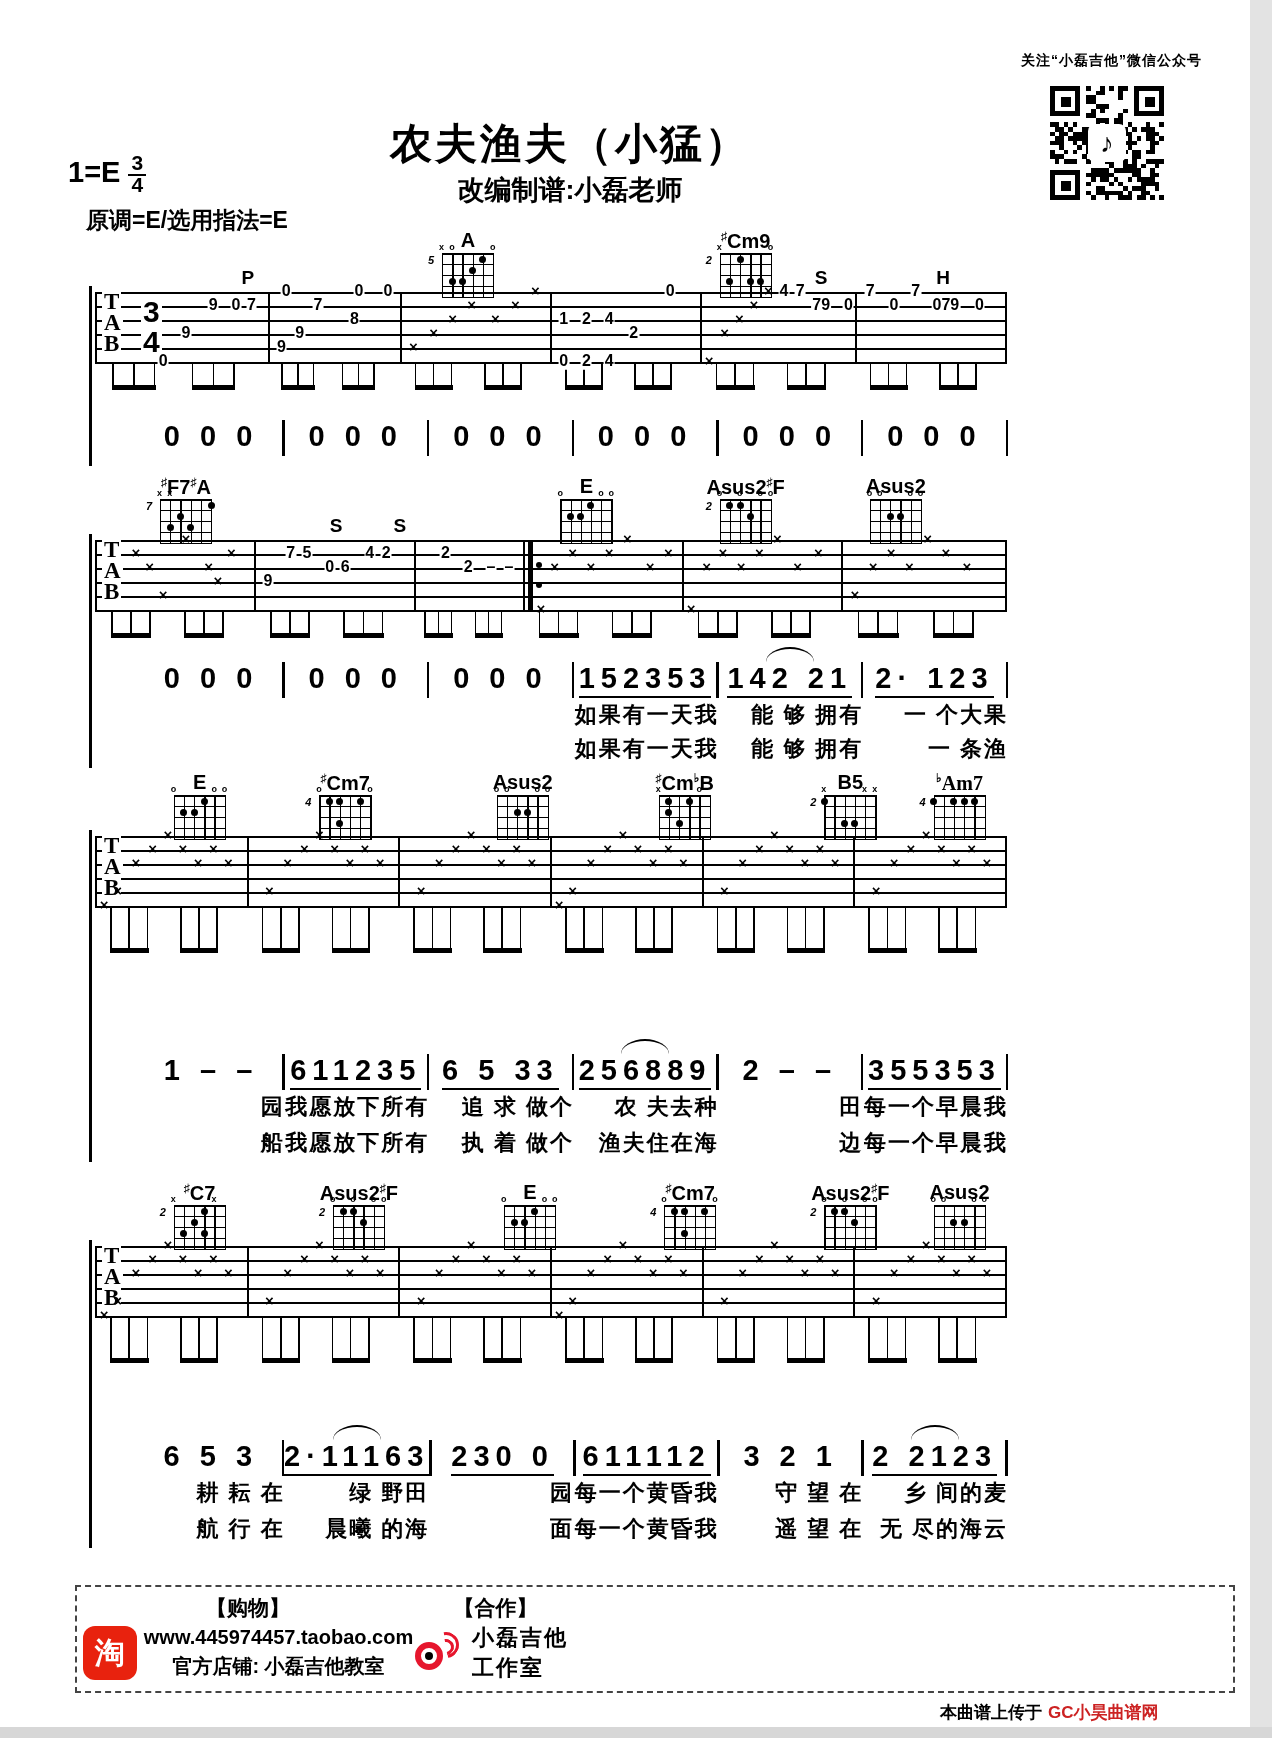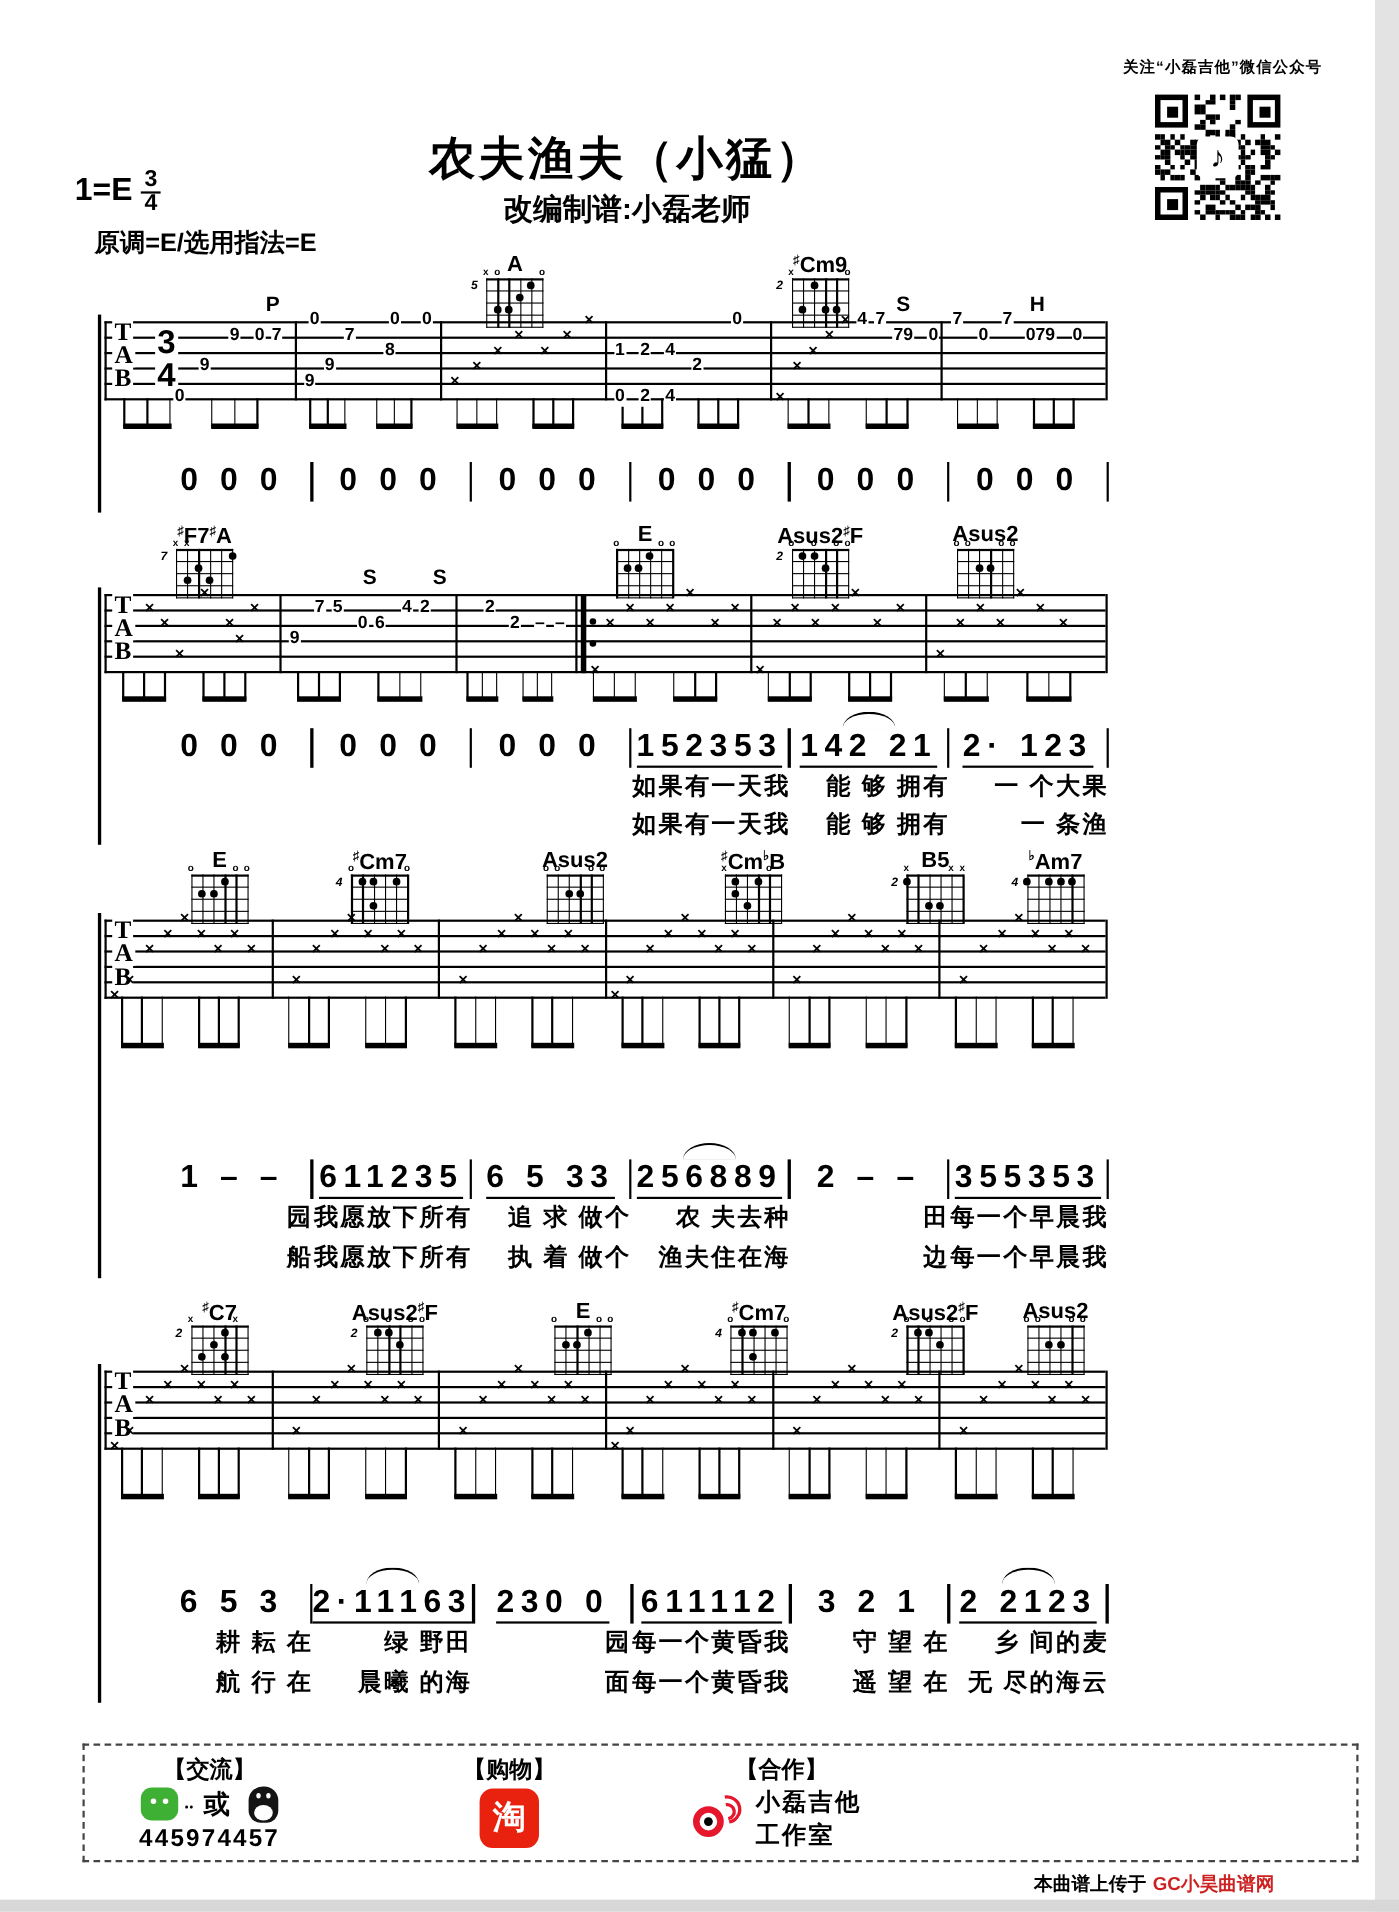--- a/index.html
+++ b/index.html
@@ -301,33 +301,28 @@
 
   <div class="abs title">农夫渔夫（小猛）</div>
   <div class="abs subtitle">改编制谱:小磊老师</div>
 
   <div class="abs keysig">
     <span>1=E</span><span class="frac"><span class="ftop">3</span><br><span>4</span></span>
   </div>
   <div class="abs tuning">原调=E/选用指法=E</div>
 
   <div class="footer">
-    <div class="fcol" style="width:215px">
-      <div class="fhead">【交流】</div>
-      <div class="frow">
-        <span class="wechat-icon"></span>
-        <span class="or-text">或</span>
-        <span class="qq-icon"></span>
-      </div>
-      <div class="fline">445974457</div>
-    </div>
     <div class="fcol" style="width:330px">
       <div class="fhead">【购物】</div>
       <div class="frow">
         <span class="taobao-icon">淘</span>
+        <span class="fstack">
+          <span class="fsmall">www.445974457.taobao.com</span>
+          <span class="fsmall">官方店铺: 小磊吉他教室</span>
+        </span>
       </div>
       <div></div>
     </div>
     <div class="fcol" style="width:165px">
       <div class="fhead">【合作】</div>
       <div class="frow">
         <span class="weibo-icon">
             <span class="wb-eye"></span>
             <span class="wb-pupil"></span>
             <span class="wb-arc1"></span>
@@ -947,21 +942,21 @@
       <div class="ch" style="top: 33px;"></div>
       <div class="ch" style="top: 44px;"></div>
       <div class="cfret">2</div>
       <div class="ctop" style="left: -3px;">x</div>
       <div class="ctop" style="left: 37.8px;">x</div>
       <div class="ctop" style="left: 48px;">x</div>
       <div class="cdot" style="left: -3.5px; top: 2.5px;"></div>
       <div class="cdot" style="left: 16.9px; top: 24.5px;"></div>
       <div class="cdot" style="left: 27.1px; top: 24.5px;"></div>
     </div>
-    <div class="abs cname" style="left: 959.5px; top: 772px;"><sup>♭</sup>Am7</div>
+    <div class="abs cname" style="left: 959.5px; top: 772px; font-family: Liberation Serif, serif;"><sup>♭</sup>Am7</div>
     <div class="abs cgrid" style="left: 933.5px; top: 795px;">
       <div class="cv" style="left: 0px;"></div>
       <div class="cv" style="left: 10.2px;"></div>
       <div class="cv" style="left: 20.4px;"></div>
       <div class="cv" style="left: 30.6px;"></div>
       <div class="cv" style="left: 40.8px;"></div>
       <div class="cv" style="left: 51px;"></div>
       <div class="ch ch0" style="top: 0px;"></div>
       <div class="ch" style="top: 11px;"></div>
       <div class="ch" style="top: 22px;"></div>

